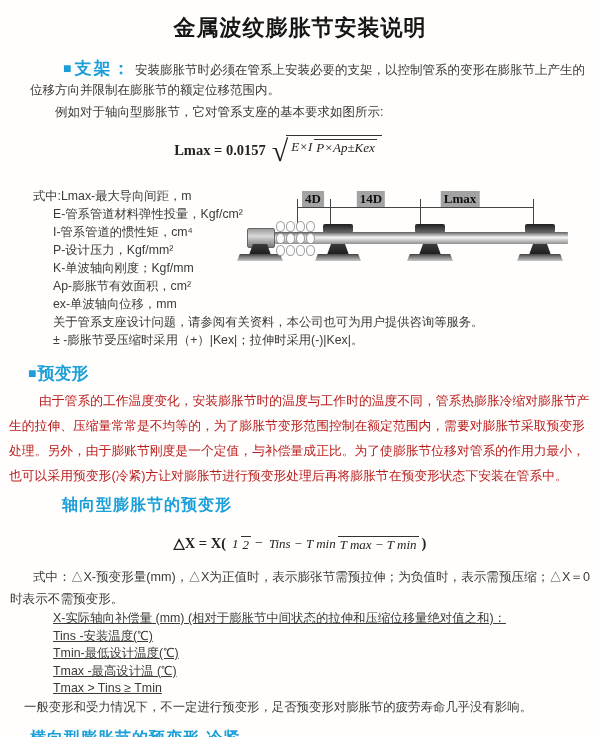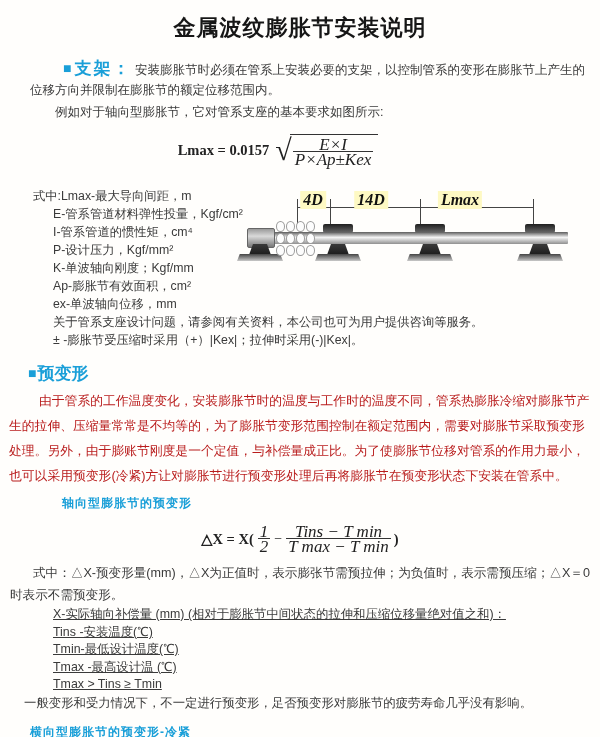--- a/index.html
+++ b/index.html
@@ -20,52 +20,52 @@
   .example{margin:0 6px 0 30px;font-size:12.5px;line-height:24px;text-indent:25px;color:#3a3a3a;}
 
   
   .formula-row{display:flex;justify-content:center;align-items:center;
     font-family:"Liberation Serif", serif;color:#222;}
   .f-lmax{margin-top:9px;height:34px;transform:translateX(-22px);}
   .f-lmax .lhs{font-weight:bold;font-size:14.5px;margin-right:6px;}
   .sqrt{display:inline-flex;align-items:flex-start;}
   .rad-sign{font-size:30px;line-height:30px;font-weight:normal;transform:translateY(1px);}
   .radicand{border-top:1.5px solid #333;padding:1px 5px 0 3px;margin-left:-2px;}
-  .frac{display:inline-flex;flex-direction:column;align-items:center;
-    font-style:italic;font-size:17px;line-height:13px;justify-content:flex-end;}
+  .frac{display:inline-flex;flex-direction:row;align-items:center;
+    font-style:italic;font-size:13px;line-height:13px;justify-content:flex-end;}
   .frac .den{border-top:1px solid #333;padding:1px 2px 0 2px;}
   .frac .num{padding:0 2px;}
 
   .defs{margin-top:20px;font-size:12.3px;color:#3a3a3a;}
   .defs div{margin-left:53px;line-height:18px;white-space:nowrap;}
   .defs div:first-child{margin-left:33px;}
 
   .sec2-head{margin:13px 0 0 28px;}
   .p2{margin:3px 4px 0 9px;font-size:12.8px;line-height:25px;text-indent:30px;color:#b91c1c;}
 
-  .sub-head{color:#1a9fd8;font-weight:bold;font-size:12px;letter-spacing:1px;}
+  .sub-head{color:#1a9fd8;font-weight:bold;font-size:16px;letter-spacing:1px;}
   .axial-head{margin:7px 0 0 62px;}
   .lateral-head{margin:12px 0 0 30px;}
 
   .f-dx{margin-top:11px;height:32px;font-size:14px;}
   .f-dx .lhs,.f-dx .close{font-weight:bold;font-size:14.5px;font-style:normal;}
   .f-dx .op{margin:0 4px;}
 
   .expl{margin:7px 5px 0 10px;font-size:12.6px;line-height:22px;text-indent:23px;color:#3a3a3a;}
   .items{font-size:12.4px;color:#3a3a3a;}
   .items div{margin-left:53px;line-height:17.5px;text-decoration:underline;}
   .note{margin-left:24px;font-size:12.4px;line-height:18px;color:#3a3a3a;}
 
   
   .diagram{position:absolute;left:243px;top:192px;width:354px;height:100px;}
   .dim-line{position:absolute;left:54px;top:15px;width:237px;border-top:1px solid #444;}
   .tick{position:absolute;top:7px;width:1px;height:25px;background:#444;}
   .dim-label{position:absolute;top:-1px;transform:translateX(-50%);
-    font-family:"Liberation Serif", serif;font-weight:bold;font-size:16px;color:#111;
-    background:#fef9c3;padding:0 3px;font-style:italic;}
+    font-family:"Liberation Serif", serif;font-weight:bold;font-size:13px;color:#111;
+    background:#a3a3a3;padding:0 3px;}
   .pipe{position:absolute;left:7px;top:40px;width:318px;height:12px;border-radius:1px;
     background:linear-gradient(#5c5c5c,#f5f5f5 45%,#8f8f8f);}
   .bellows{position:absolute;left:33px;top:29px;width:34px;height:34px;
     display:grid;grid-template-columns:repeat(4,1fr);grid-auto-rows:1fr;gap:1px;z-index:3;}
   .coil{width:7px;height:9px;border-radius:50%;background:#fdfdfd;border:1px solid #9a9a9a;}
   .support{position:absolute;top:0;width:50px;height:72px;}
   .clamp{position:absolute;left:10px;top:32px;width:30px;height:9px;border-radius:2px;
     background:linear-gradient(#1e1e1e,#6b6b6b);z-index:2;}
   .pedestal{position:absolute;left:14px;top:52px;width:22px;height:11px;
     background:linear-gradient(#3a3a3a,#1c1c1c);

